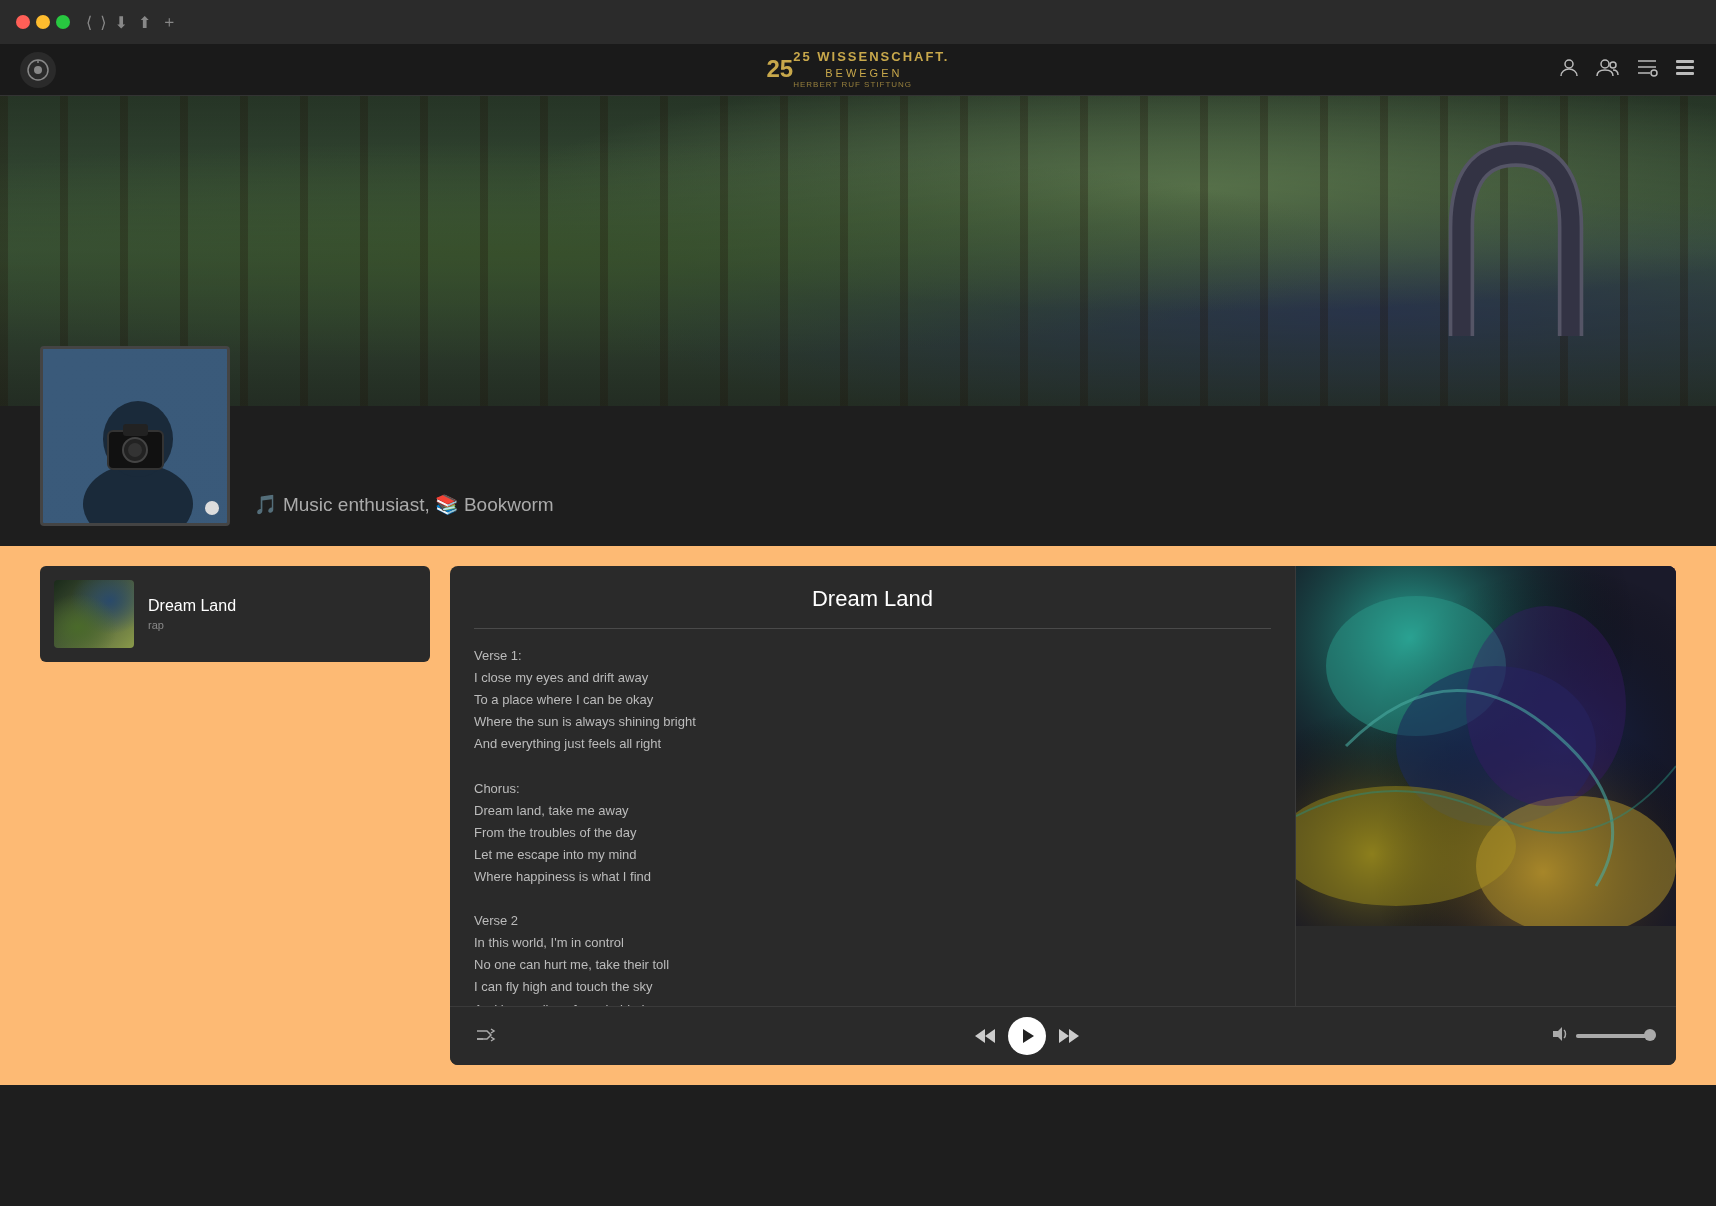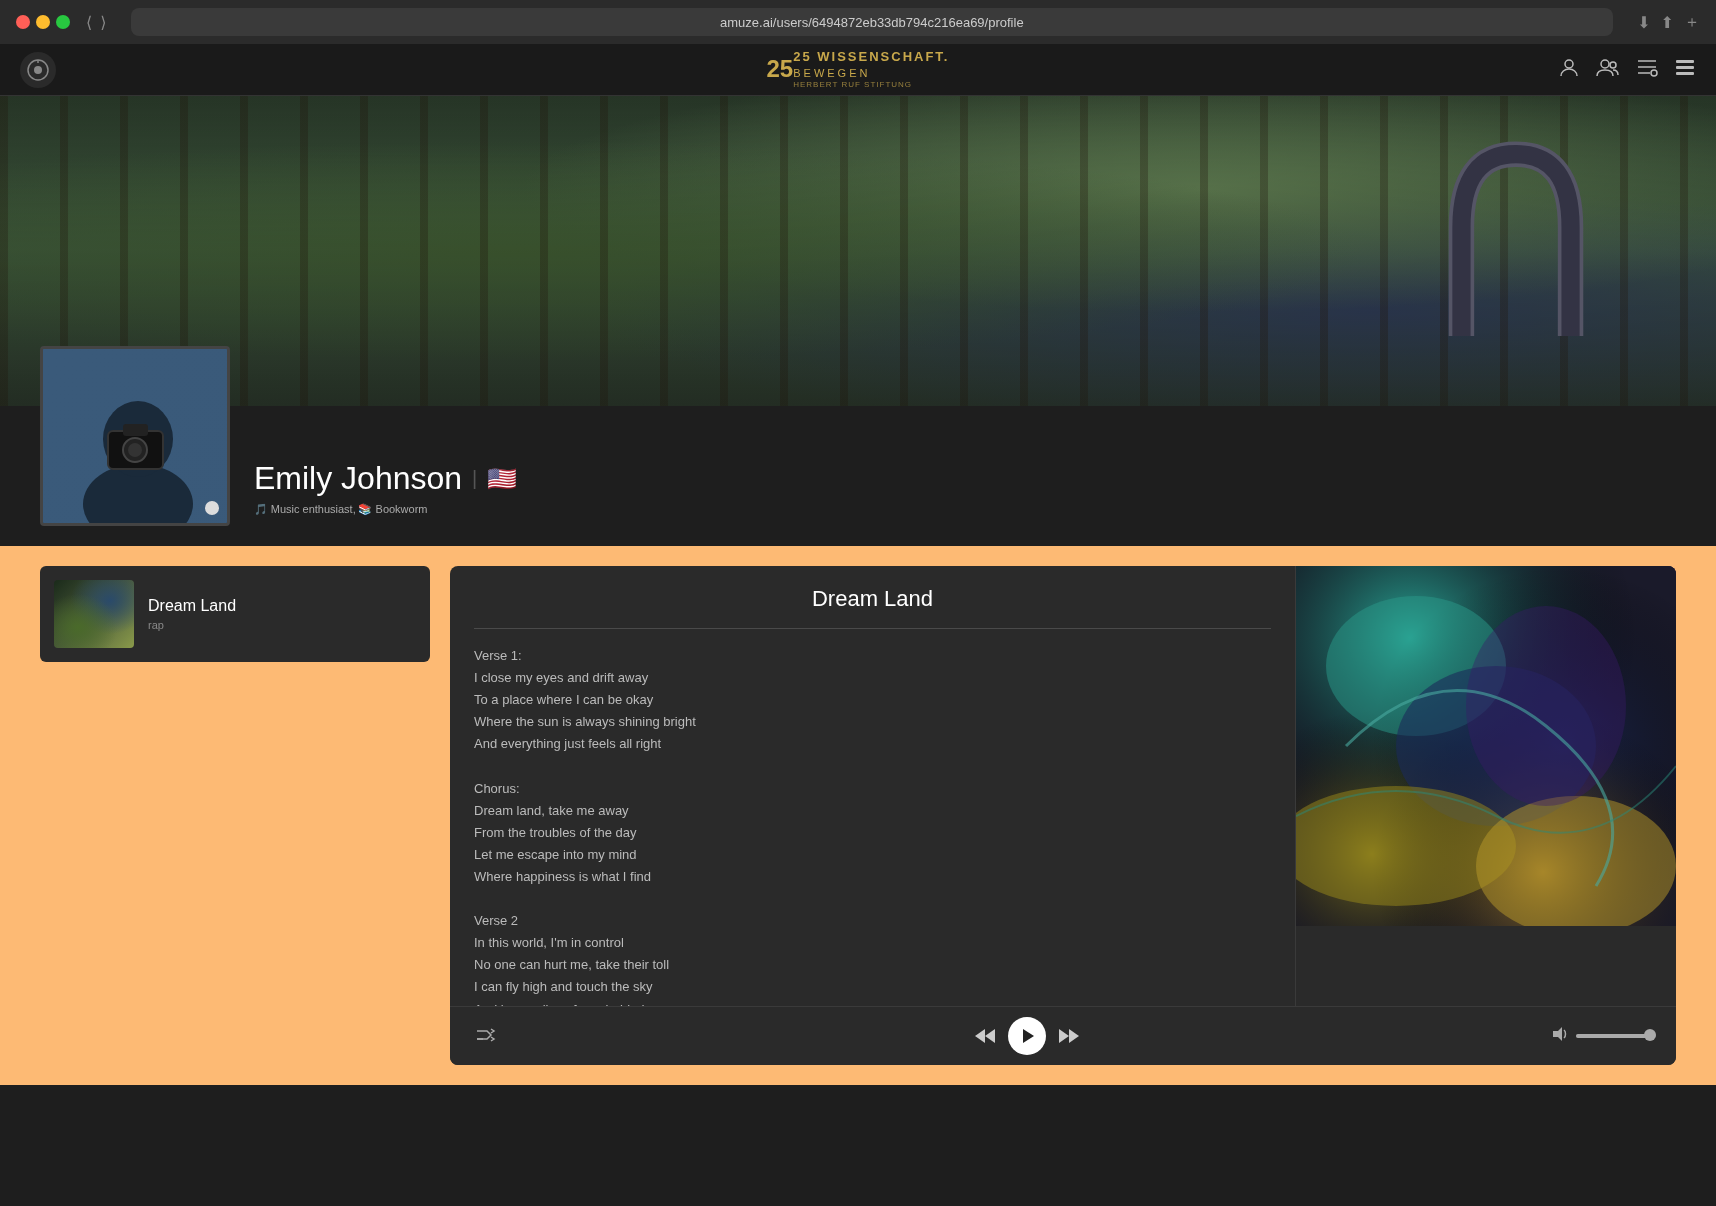--- a/index.html
+++ b/index.html
@@ -114,21 +114,21 @@
         linear-gradient(180deg, #3a5a7a 0%, #1a3a5a 40%, #0a1a2a 100%);
       position: relative;
     }
     .avatar-dot {
       position: absolute; bottom: 8px; right: 8px;
       width: 14px; height: 14px; border-radius: 50%; background: #ddd;
     }
     .profile-info { padding-bottom: 10px; }
     .profile-name { font-size: 32px; color: #fff; font-weight: 500; display: flex; align-items: center; gap: 10px; margin-bottom: 6px; }
     .flag-emoji { font-size: 24px; }
-    .profile-bio { font-size: 11px; color: #aaa; display: flex; gap: 6px; align-items: center; }
+    .profile-bio { font-size: 19px; color: #aaa; display: flex; gap: 6px; align-items: center; }
 
     
     .main-content {
       display: flex;
       gap: 0;
       padding: 20px 40px;
       background: #fdba74;
     }
 
     
@@ -253,23 +253,20 @@
 <div class="browser-chrome">
   <div class="traffic-lights">
     <div class="tl red"></div>
     <div class="tl yellow"></div>
     <div class="tl green"></div>
   </div>
   <div class="browser-controls">
     <span>⟨</span>
     <span>⟩</span>
   </div>
-  <div class="address-bar">
-    <span>amuze.ai/users/6494872eb33db794c216ea69/profile</span>
-  </div>
   <div class="browser-actions">
     <span>⬇</span>
     <span>⬆</span>
     <span>＋</span>
   </div>
 </div>
 
 <div class="app">
 
   <div class="top-nav">
@@ -281,21 +278,21 @@
           <line x1="11" y1="1" x2="11" y2="4" stroke="#888" stroke-width="1.5"></line>
         </svg>
       </div>
     </div>
 
     <div class="nav-center">
       <div style="display:flex; align-items:center; gap:0;">
         <div style="font-size:24px; color:#c8a84b; font-weight:bold;">25</div>
         <div style="color:#c8a84b; font-size:11px; line-height:1.3;">
           <div style="font-size:13px; font-weight:bold; letter-spacing:2px;text-align:right;">25 WISSENSCHAFT.</div>
-          <div style="letter-spacing:3px;">BEWEGEN</div>
+          <div style="letter-spacing:3px;margin-left:32px;">BEWEGEN</div>
           <div style="font-size:8px; letter-spacing:1px; opacity:0.7;">HERBERT RUF STIFTUNG</div>
         </div>
       </div>
     </div>
 
     <div class="nav-right">
       <span>
         <svg width="22" height="22" viewBox="0 0 22 22" fill="none">
             <circle cx="11" cy="8" r="4" stroke="#bbb" stroke-width="1.5"></circle>
             <path d="M3 20c0-4 3.6-7 8-7s8 3 8 7" stroke="#bbb" stroke-width="1.5"></path>
@@ -357,25 +354,20 @@
 
           <rect x="65" y="82" width="55" height="38" rx="5" fill="#111" stroke="#333" stroke-width="2"></rect>
           <rect x="80" y="75" width="25" height="12" rx="3" fill="#222"></rect>
           <circle cx="92" cy="101" r="12" fill="#222" stroke="#444" stroke-width="2"></circle>
           <circle cx="92" cy="101" r="7" fill="#333"></circle>
         </svg>
       </div>
       <div class="avatar-dot"></div>
     </div>
     <div class="profile-info">
-      <div class="profile-name">
-        <span>Emily Johnson</span>
-        <span class="separator">|</span>
-        <span class="flag-emoji">🇺🇸</span>
-      </div>
       <div class="profile-bio">🎵 Music enthusiast, 📚 Bookworm</div>
     </div>
   </div>
 
   <div class="main-content">
 
     <div class="track-list">
       <div class="track-item">
         <div class="track-thumb">
           <div class="track-thumb-inner"></div>

